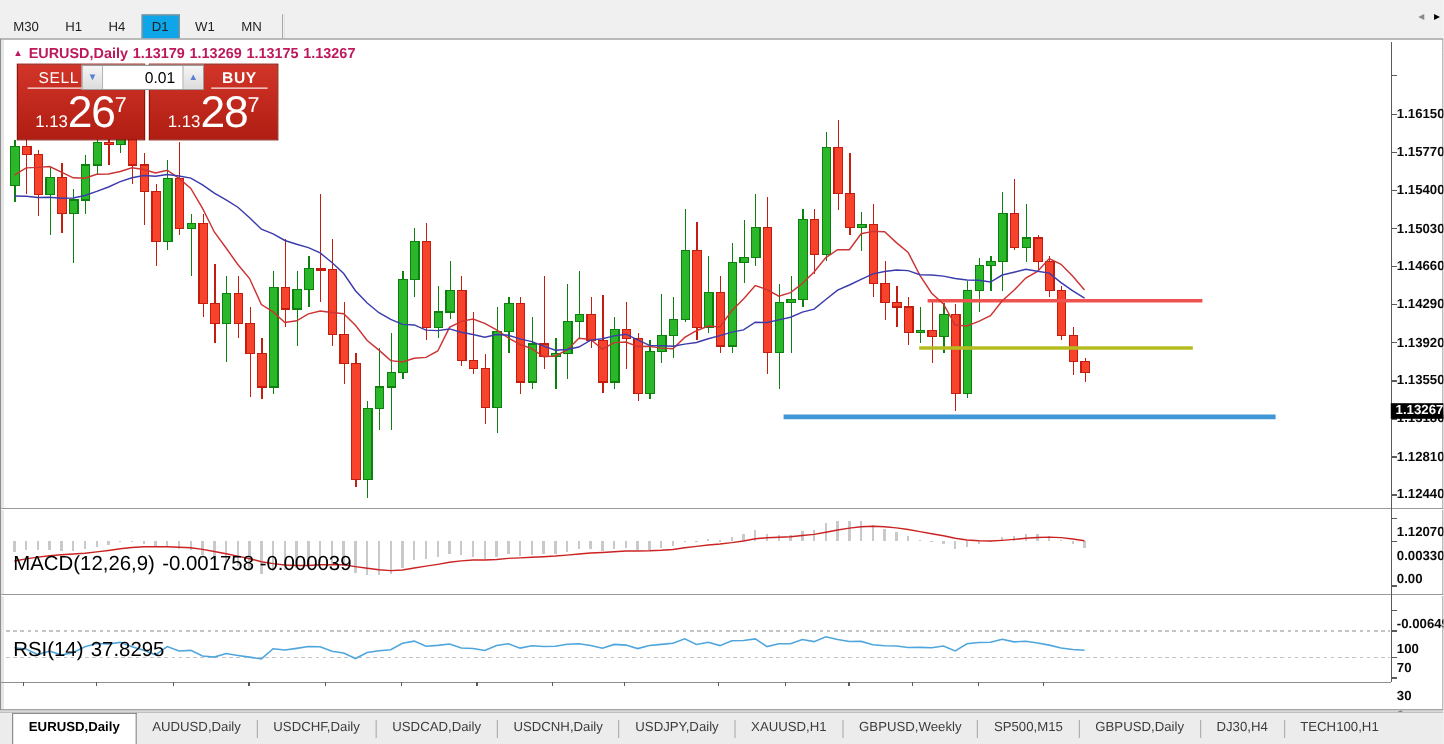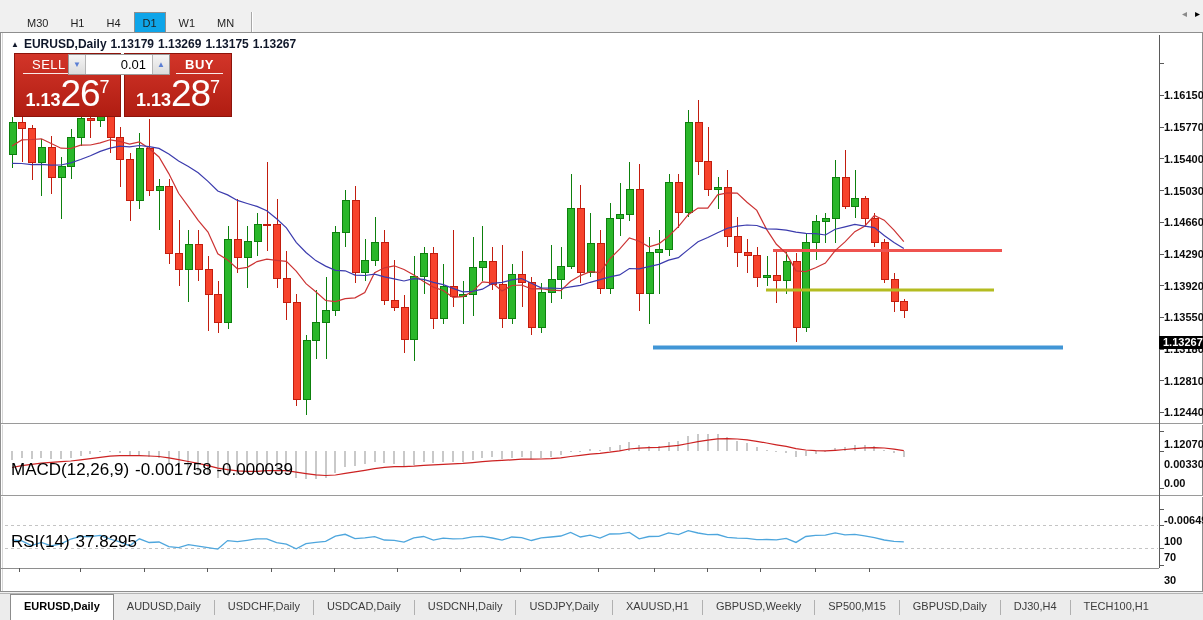--- a/index.html
+++ b/index.html
@@ -1,44 +1,44 @@
 <!DOCTYPE html>
 <html><head>
 <meta charset="utf-8">
 <style>
   html,body{margin:0;padding:0;background:#f0f0f0;font-family:"Liberation Sans",sans-serif;}
   #page{position:relative;width:1203px;height:620px;background:#f0f0f0;overflow:hidden;}
 
   
   #toolbar{position:absolute;left:0;top:0;width:1203px;height:46px;background:#f0f0f0;
-           border-bottom:1px solid #b9b9b9;display:flex;align-items:center;padding-left:16px;box-sizing:border-box;}
+           border-bottom:1px solid #b9b9b9;display:flex;align-items:center;padding-left:0;box-sizing:border-box;}
   .tf-btn{font-size:11px;color:#1f1f1f;padding:4px 8px;margin:0 2px;border:1px solid transparent;cursor:default;}
   .tf-btn.active{background:#0ea5e9;border:1px solid #8f8f8f;}
   .tb-sep{width:1px;height:22px;background:#a8a8a8;border-right:1px solid #fff;margin:0 6px;}
 
   
   #chart-window{position:absolute;left:0;top:32px;width:1203px;height:560px;background:#fff;
                 border:1px solid #8e8e8e;box-sizing:border-box;box-shadow:inset 1px 0 0 #fff, inset 2px 0 0 #d7d7d7;}
   #chart-svg{position:absolute;left:0;top:0;width:1203px;height:560px;}
 
   .abs{position:absolute;}
-  #chart-title{left:10px;top:4px;font-size:12px;font-weight:700;color:#0f172a;white-space:nowrap;}
+  #chart-title{left:10px;top:4px;font-size:12px;font-weight:700;color:#be185d;white-space:nowrap;}
   #chart-title .tri{font-size:8px;margin-right:5px;position:relative;top:-1px;}
   #chart-title span{margin-right:4px;}
 
   
   #trade-panel{left:13px;top:20px;width:218px;height:61px;}
   .trade-btn{position:absolute;top:0;height:64px;width:107px;background:linear-gradient(180deg,#d23529,#b01d12);
              border:1px solid #8d140b;box-sizing:border-box;cursor:pointer;}
   #sell-btn{left:0;} #buy-btn{left:110px;width:108px;}
   .side-label{position:absolute;top:3px;font-size:13px;color:#fff;letter-spacing:.5px;
               border-bottom:1px solid rgba(255,255,255,.9);padding:0 9px 1px 9px;}
   #sell-btn .side-label{left:8px;} #buy-btn .side-label{right:8px;font-weight:bold;}
   .big-price{position:absolute;left:0;right:0;bottom:5px;text-align:center;color:#fff;white-space:nowrap;}
-  .bigfig{font-size:18px;font-weight:700;vertical-align:baseline;}
+  .bigfig{font-size:14px;font-weight:400;vertical-align:baseline;}
   .pips{font-size:37px;font-weight:400;line-height:.9;letter-spacing:-1px;}
   .pipette{font-size:18px;position:relative;top:-13px;}
   #vol-widget{position:absolute;left:54px;top:1px;width:102px;height:21px;display:flex;border:1px solid #9a9a9a;background:#fff;box-sizing:border-box;}
   .spin{width:16px;background:linear-gradient(#f5f5f5,#dcdcdc);border-right:1px solid #b5b5b5;color:#5b7fd4;
         font-size:8px;display:flex;align-items:center;justify-content:center;cursor:pointer;}
   #spin-up{border-right:none;border-left:1px solid #b5b5b5;}
   #vol-value{flex:1;font-size:13px;color:#000;text-align:right;padding:2px 6px 0 0;background:#fff;}
 
   
   .ytick{position:absolute;left:1163px;width:44px;font-size:11px;font-weight:700;color:#0a0a0a;white-space:nowrap;}

